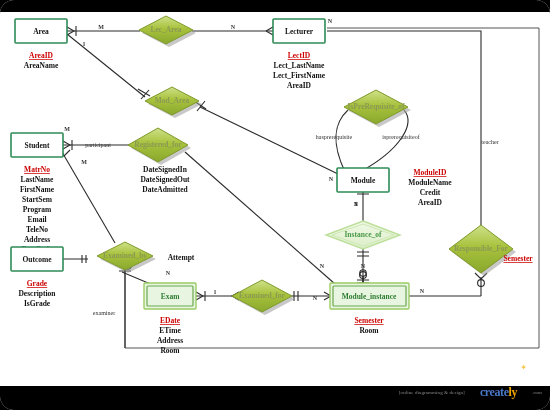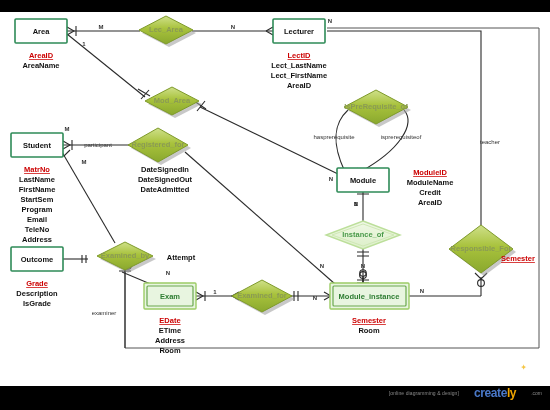--- a/index.html
+++ b/index.html
@@ -1,20 +1,21 @@
 <!DOCTYPE html>
 <html><head>
 <meta charset="utf-8">
 <style>
   html,body{margin:0;padding:0;background:#000;}
   #canvas{
     position:relative;width:550px;height:410px;
     background:#ffffff;
-    font-family:Liberation Sans, sans-serif;
+    font-family:Liberation Serif, serif;
     overflow:hidden;
+    border-radius:14px;
   }
   #top-band,#bottom-band{position:absolute;left:0;width:550px;background:#000;}
   #top-band{top:0;height:12px;}
   #bottom-band{bottom:0;height:24px;}
   svg#diagram{position:absolute;left:0;top:0;width:550px;height:410px;}
   .ent-label{font-size:7.5px;font-weight:bold;fill:#111;text-anchor:middle;dominant-baseline:middle;}
   .ent-label-weak{font-size:7.5px;font-weight:bold;fill:#2e7d32;text-anchor:middle;dominant-baseline:middle;}
   .rel-label{font-size:7.5px;font-weight:bold;fill:#8a9a55;text-anchor:middle;dominant-baseline:middle;}
   .rel-label-weak{font-size:7.5px;font-weight:bold;fill:#4a9a4a;text-anchor:middle;dominant-baseline:middle;}
   .attr-key{font-size:7.5px;font-weight:bold;fill:#cc0000;text-anchor:middle;text-decoration:underline;}

